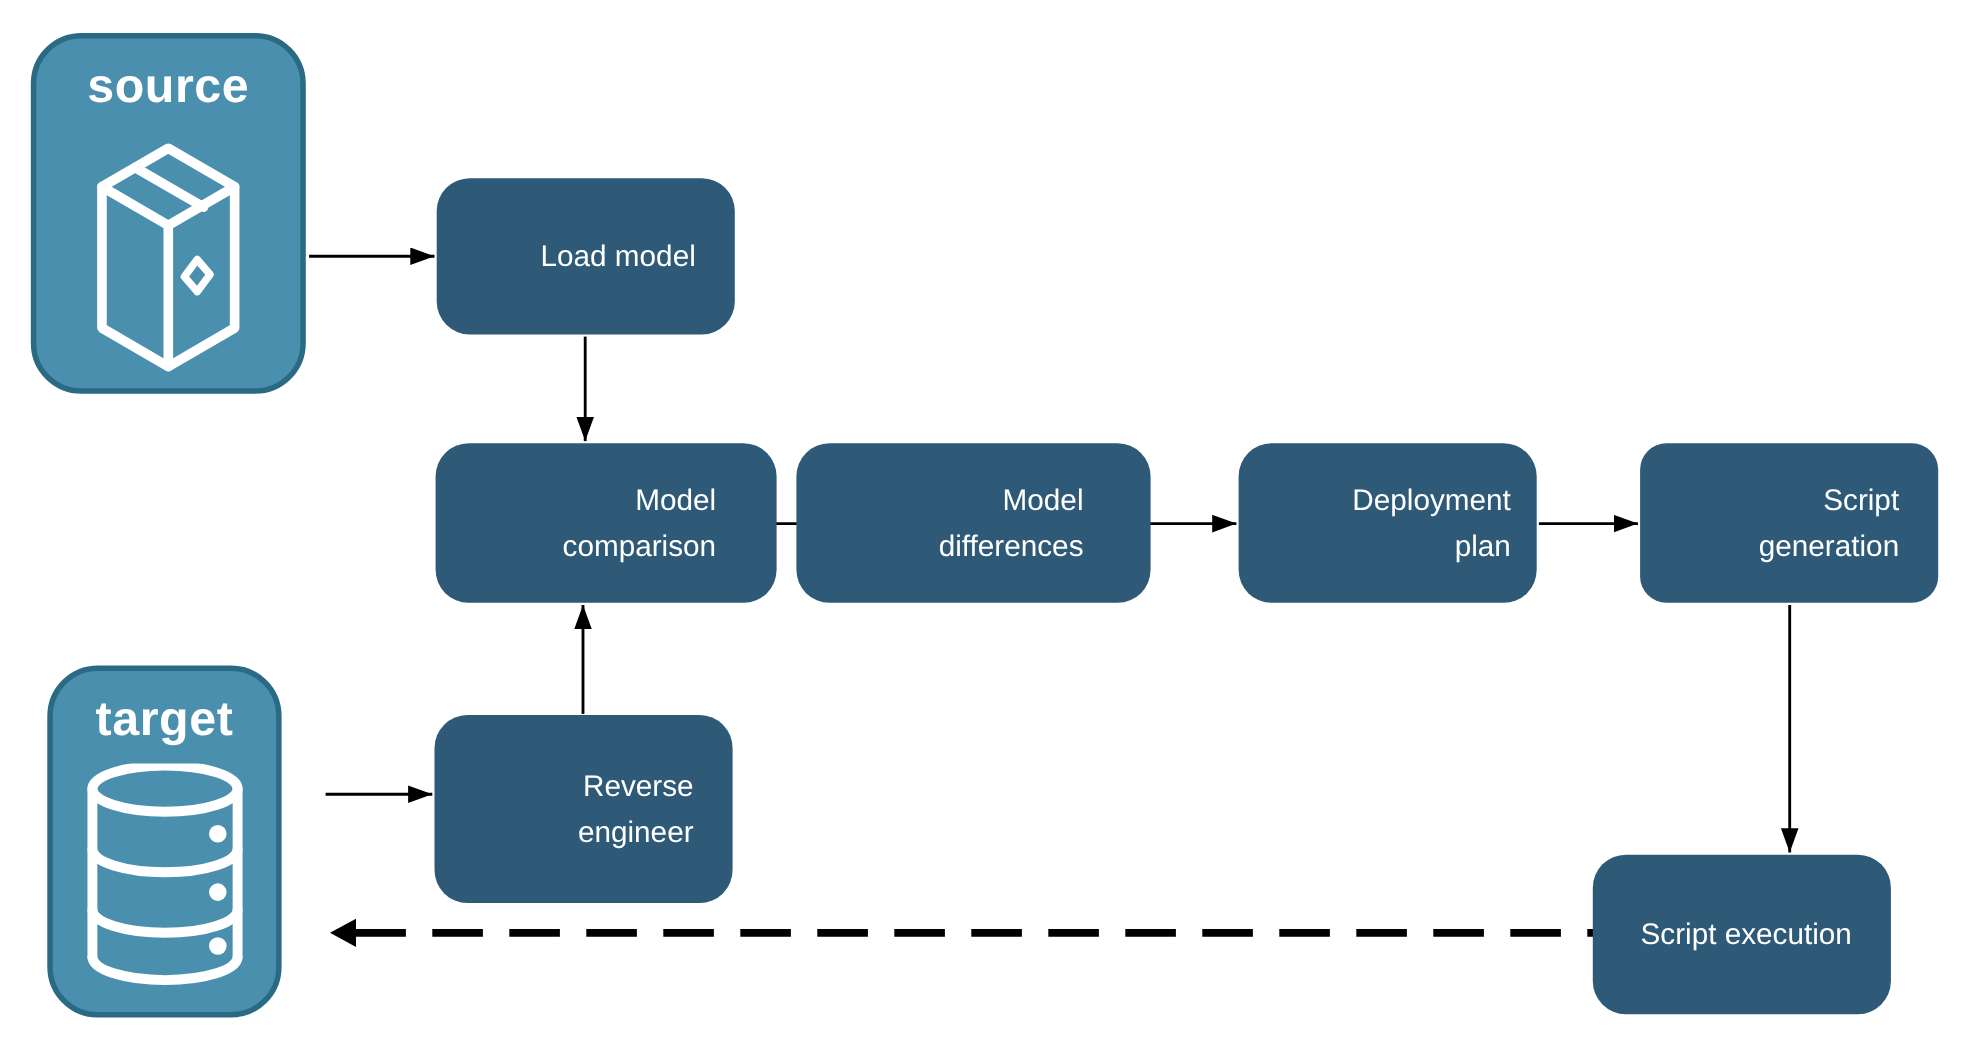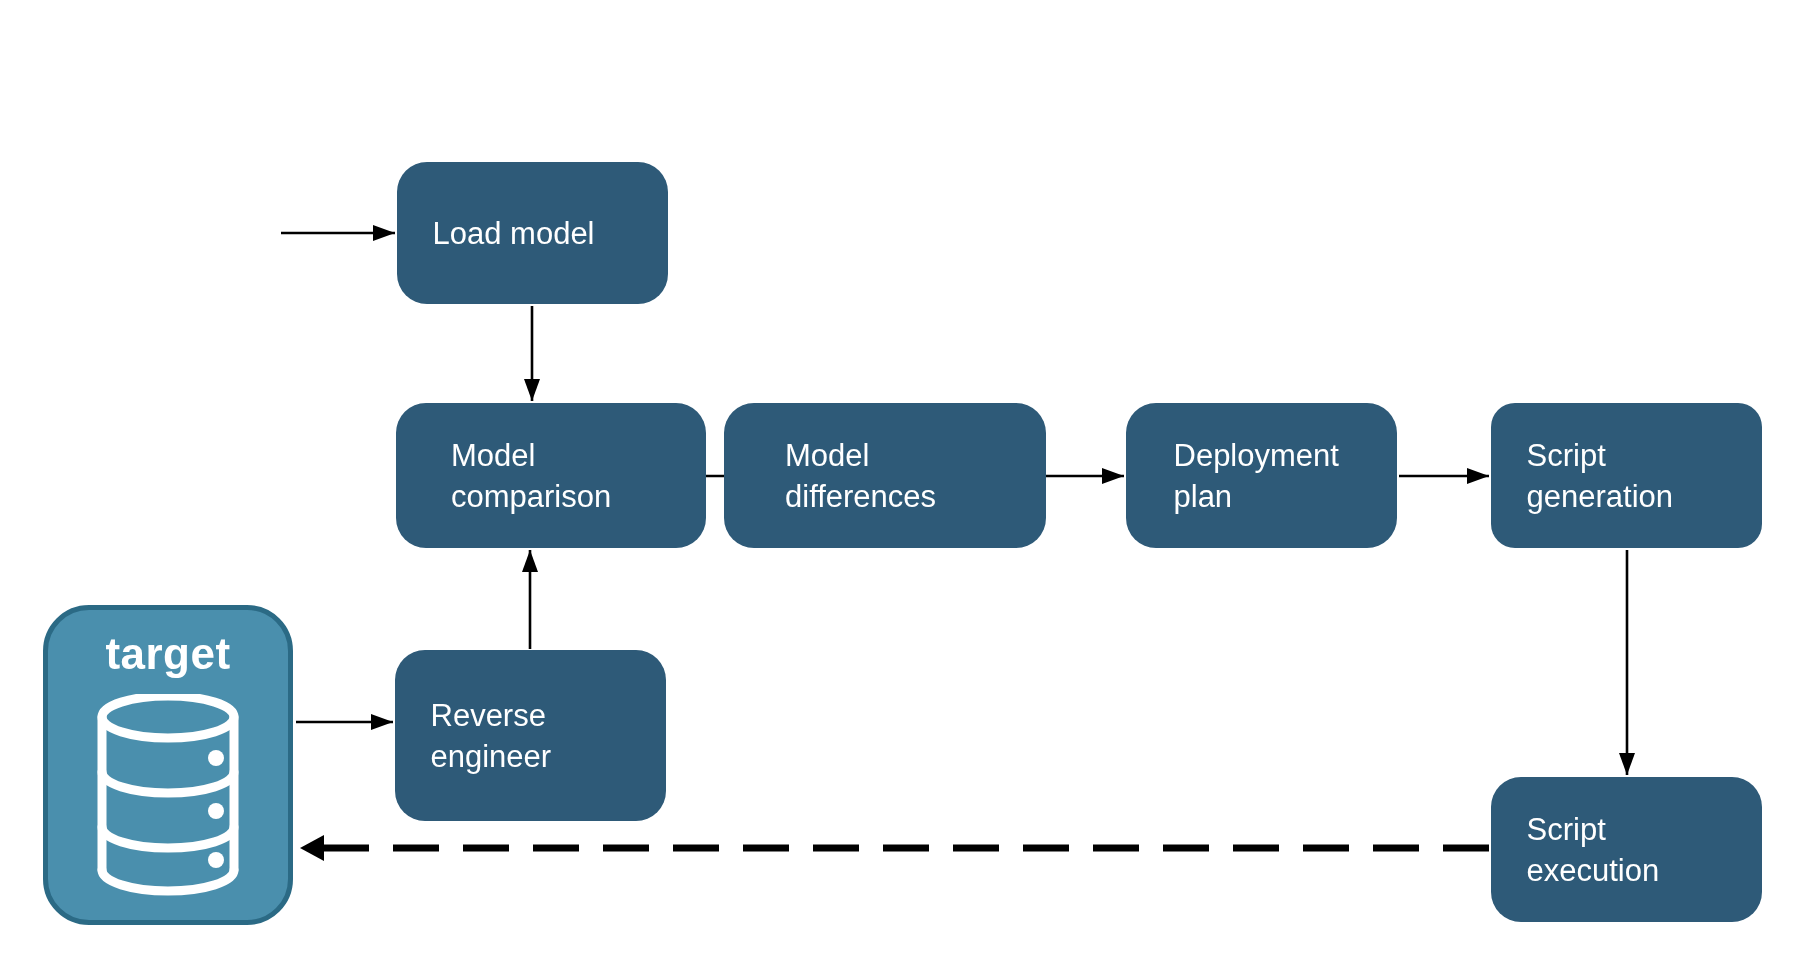--- a/index.html
+++ b/index.html
@@ -36,23 +36,23 @@
     background: #2E5A78;
     border-radius: 30px;
     display: flex;
     align-items: center;
     justify-content: center;
     box-sizing: border-box;
   }
   .step .step-label {
     display: block;
     width: 200px;
-    text-align: left;
+    text-align: right;
     color: #ffffff;
-    font-size: 31px;
+    font-size: 27px;
     line-height: 41px;
     font-weight: 400;
   }
   
   .endpoint {
     position: absolute;
     background: #4A8FAD;
     border: 5px solid #2B6A85;
     border-radius: 46px;
     box-sizing: border-box;
@@ -99,22 +99,32 @@
     <line class="arrow-line" x1="532" y1="306" x2="532" y2="401" marker-end="url(#ah)"></line>
     <line class="arrow-line" x1="669" y1="476" x2="759" y2="476" marker-end="url(#ah)"></line>
     <line class="arrow-line" x1="1034" y1="476" x2="1124" y2="476" marker-end="url(#ah)"></line>
     <line class="arrow-line" x1="1399" y1="476" x2="1489" y2="476" marker-end="url(#ah)"></line>
     <line class="arrow-line" x1="1627" y1="550" x2="1627" y2="775" marker-end="url(#ah)"></line>
     <line class="arrow-line" x1="296" y1="722" x2="393" y2="722" marker-end="url(#ah)"></line>
     <line class="arrow-line" x1="530" y1="649" x2="530" y2="550" marker-end="url(#ah)"></line>
     <line class="arrow-line dashed" x1="1489" y1="848" x2="300" y2="848" marker-end="url(#ah-big)"></line>
   </svg>
 
+  <div class="endpoint" style="left:28px; top:30px; width:250px; height:328px;">
+    <div class="endpoint-label">source</div>
+    <svg class="endpoint-icon" width="140" height="214" viewBox="0 0 140 220" xmlns="http://www.w3.org/2000/svg">
+      <path class="icon-stroke" d="M70 8 L132 44 L132 176 L70 212 L8 176 L8 44 Z"></path>
+      <path class="icon-stroke" d="M8 44 L70 80 L132 44"></path>
+      <path class="icon-stroke" d="M70 80 L70 212"></path>
+      <path class="icon-stroke" d="M39 26 L103 63"></path>
+      <path class="icon-stroke" style="stroke-width:7" d="M97 112 L109 126 L97 142 L85 128 Z"></path>
+    </svg>
+  </div>
 
-  <div class="endpoint" style="left:43px; top:605px; width:250px; height:320px;">
+  <div class="endpoint" style="left:43px; top:605px; width:213px; height:320px;">
     <div class="endpoint-label">target</div>
     <svg class="endpoint-icon" width="148" height="202" viewBox="0 0 148 202" xmlns="http://www.w3.org/2000/svg" style="margin-top:18px">
       <ellipse class="icon-stroke" cx="74" cy="23" rx="66" ry="21"></ellipse>
       <path class="icon-stroke" d="M8 23 L8 176"></path>
       <path class="icon-stroke" d="M140 23 L140 176"></path>
       <path class="icon-stroke" d="M8 78 A66 21 0 0 0 140 78"></path>
       <path class="icon-stroke" d="M8 133 A66 21 0 0 0 140 133"></path>
       <path class="icon-stroke" d="M8 176 A66 21 0 0 0 140 176"></path>
       <circle cx="122" cy="64" r="8" fill="#ffffff"></circle>
       <circle cx="122" cy="117" r="8" fill="#ffffff"></circle>
@@ -139,17 +149,17 @@
   </div>
 
   <div class="step" style="left:1491px; top:403px; width:271px; height:145px;border-radius:24px;">
     <span class="step-label">Script generation</span>
   </div>
 
   <div class="step" style="left:395px; top:650px; width:271px; height:171px;">
     <span class="step-label">Reverse engineer</span>
   </div>
 
-  <div class="step" style="left:1491px; top:777px; width:271px; height:145px;">
+  <div class="step" style="left:1448px; top:777px; width:271px; height:145px;">
     <span class="step-label">Script execution</span>
   </div>
 
 </div>
 
 </body></html>

